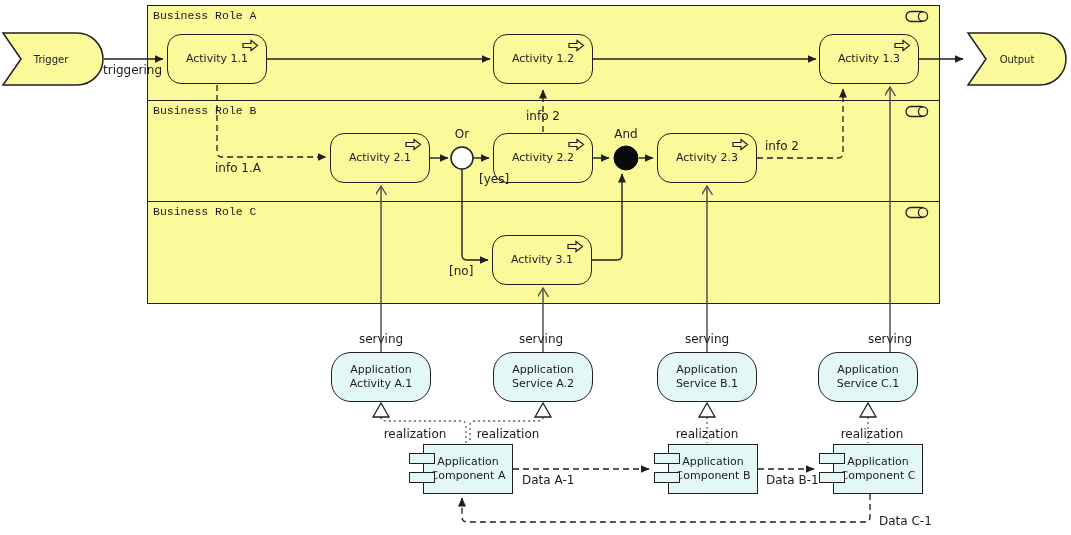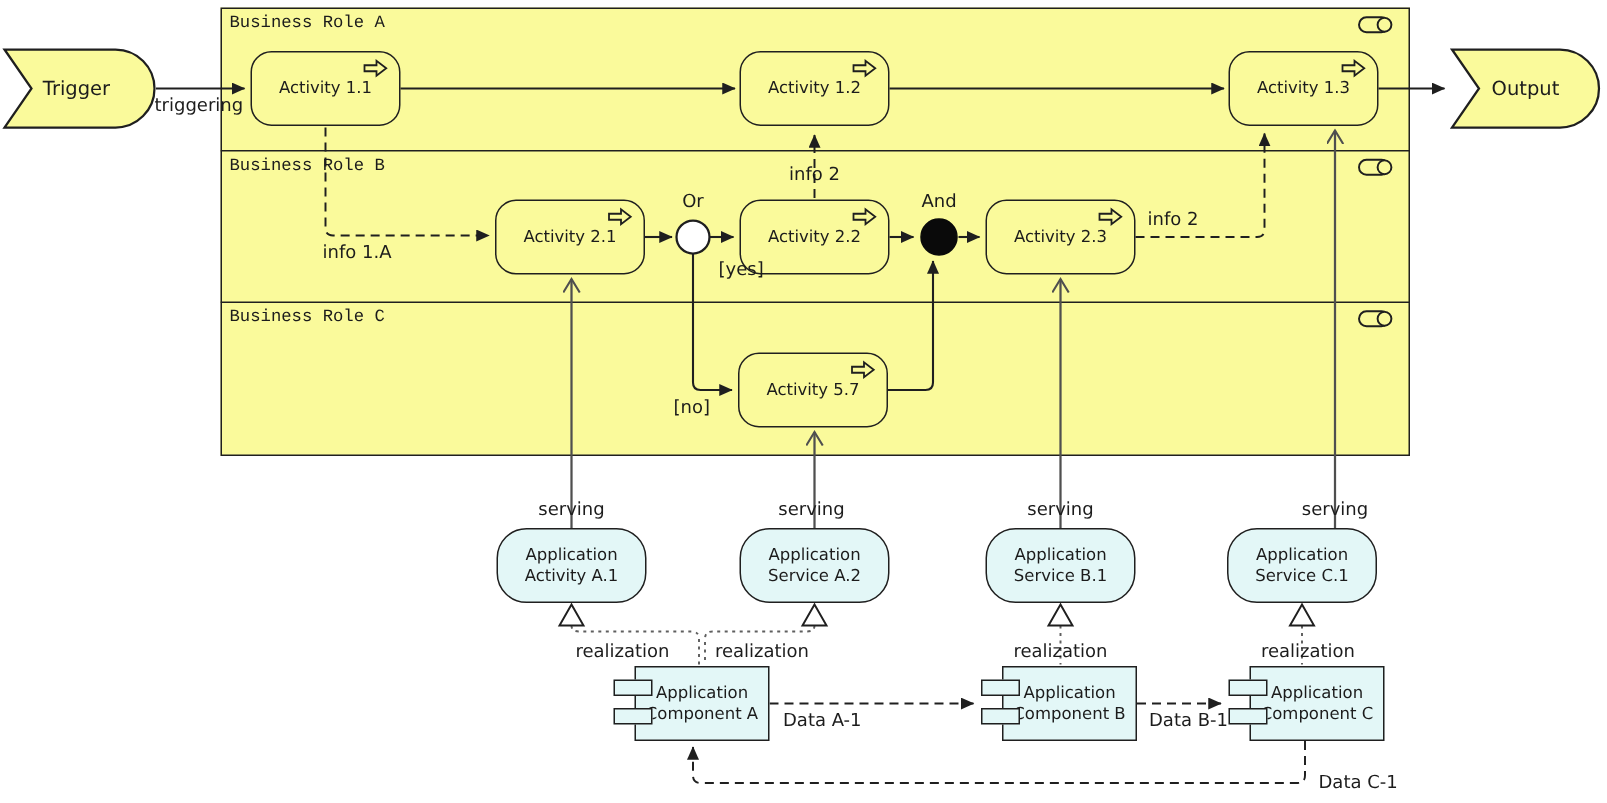--- a/index.html
+++ b/index.html
@@ -23,21 +23,21 @@
   .nub{position:absolute;left:-15px;width:26px;height:11px;background:#E3F7F7;
        border:1.3px solid #1f1f1f;box-sizing:border-box;}
   .nub1{top:8px;} .nub2{top:27px;}
 
   
   .elabel{position:absolute;font-size:12px;color:#1c1c1c;white-space:nowrap;z-index:4;}
   .center{text-align:center;}
 
   
   .evlabel{position:absolute;width:100px;height:52px;display:flex;align-items:center;
-           justify-content:center;font-size:13px;z-index:4;}
+           justify-content:center;font-size:10px;z-index:4;}
 
   svg.overlay{position:absolute;left:0;top:0;z-index:2;pointer-events:none;}
 </style>
 </head>
 <body>
 
 <div class="stage">
 
   <div class="lane" style="top:5px;height:96px">
     <span class="lane-label">Business Role A</span>
@@ -156,21 +156,21 @@
   <div class="node activity" style="left:657px;top:133px">
     <span class="act-icon"><svg width="17" height="13">
           <path d="M1,4.5 h8 V1.5 L15.5,6.5 L9,11.5 V8.5 H1 Z" fill="none" stroke="#1f1f1f" stroke-width="1.2"></path>
         </svg></span>
     <span>Activity 2.3</span>
   </div>
   <div class="node activity" style="left:492px;top:235px">
     <span class="act-icon"><svg width="17" height="13">
           <path d="M1,4.5 h8 V1.5 L15.5,6.5 L9,11.5 V8.5 H1 Z" fill="none" stroke="#1f1f1f" stroke-width="1.2"></path>
         </svg></span>
-    <span>Activity 5.7</span>
+    <span>Activity 3.1</span>
   </div>
 
   <div class="elabel center" style="left:440px;top:127px;width:44px">Or</div>
   <div class="elabel center" style="left:604px;top:127px;width:44px">And</div>
 
   <div class="node service" style="left:331px;top:352px">
     <span>Application</span>
     <span>Activity A.1</span>
   </div>
   <div class="node service" style="left:493px;top:352px">

